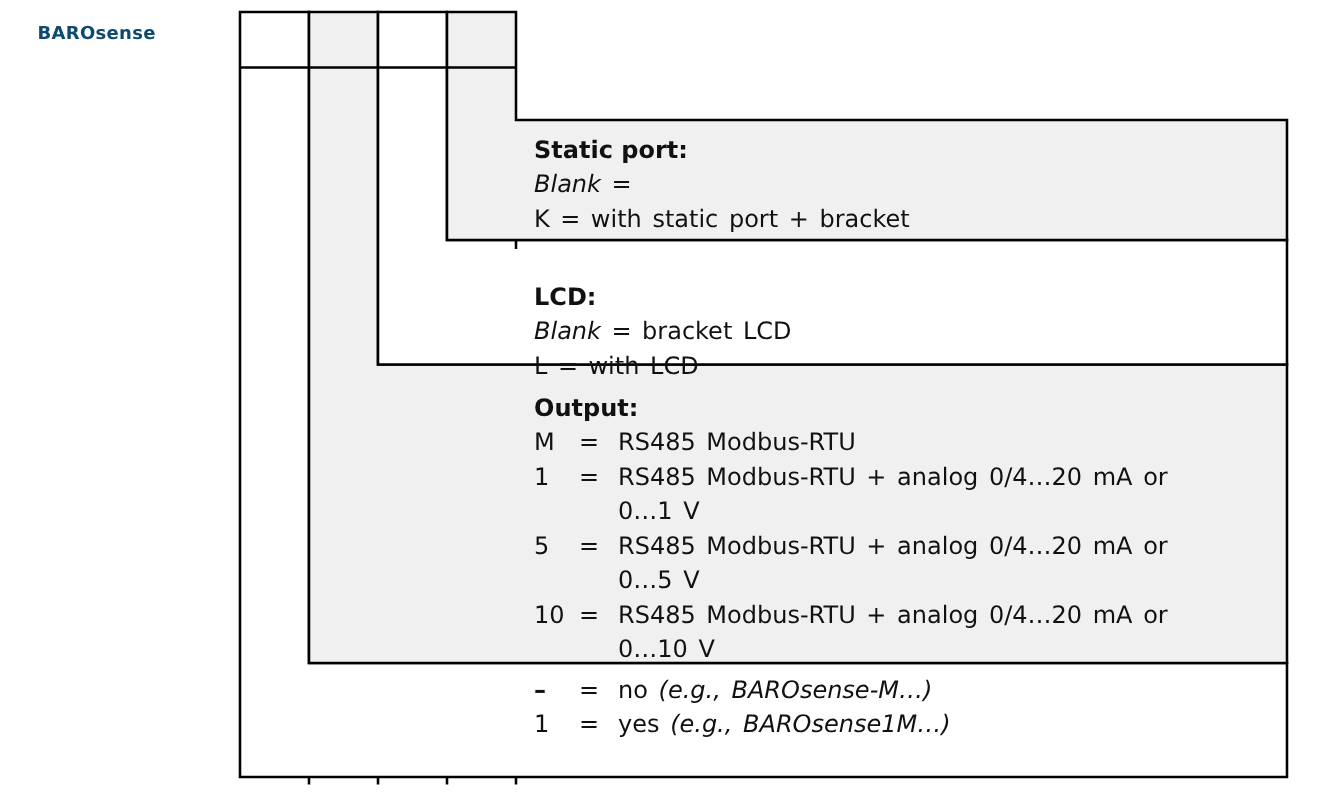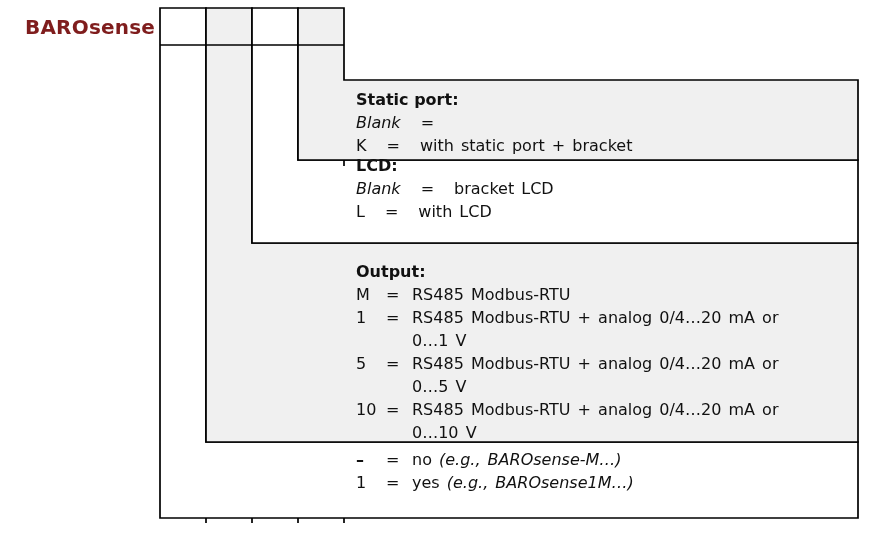--- a/index.html
+++ b/index.html
@@ -10,29 +10,29 @@
     background: #ffffff;
     font-family: "DejaVu Sans", sans-serif;
     color: #111111;
     overflow: hidden;
   }
   svg.lines { position:absolute; left:0; top:0; }
   .title {
     position: absolute;
     left: 25px;
     top: 15px;
-    font-size: 20px;
+    font-size: 12px;
     font-weight: 700;
     letter-spacing: 0.2px;
-    color: #7f1d1d;
+    color: #0c4a6e;
   }
   .cell-hotspot { position:absolute; top:8px; height:37px; }
   .sec { position: absolute; width: 498px; font-size: 16px; line-height: 23px; }
   .sec .h { font-weight: 700; }
-  .irow { display: flex; gap: 20px; }
+  .irow { display: flex; gap: 7px; }
   .grow { display: grid; grid-template-columns: 30px 26px 1fr; }
   .desc { white-space: pre-line; word-spacing: 2px; }
   .it { font-style: italic; }
   .bold-code { font-weight: 700; }
 </style>
 </head>
 <body>
 
 <div class="stage">
 
@@ -68,21 +68,21 @@
       <span class="it">Blank</span>
       <span>=</span>
     </div>
     <div class="irow">
       <span>K</span>
       <span>=</span>
       <span class="desc">with static port + bracket</span>
     </div>
   </div>
 
-  <div class="sec" style="left:356px; top:154px;">
+  <div class="sec" style="left:356px; top:186px;">
     <div class="h">LCD:</div>
     <div class="irow">
       <span class="it">Blank</span>
       <span>=</span>
       <span class="desc">bracket LCD</span>
     </div>
     <div class="irow">
       <span>L</span>
       <span>=</span>
       <span class="desc">with LCD</span>

